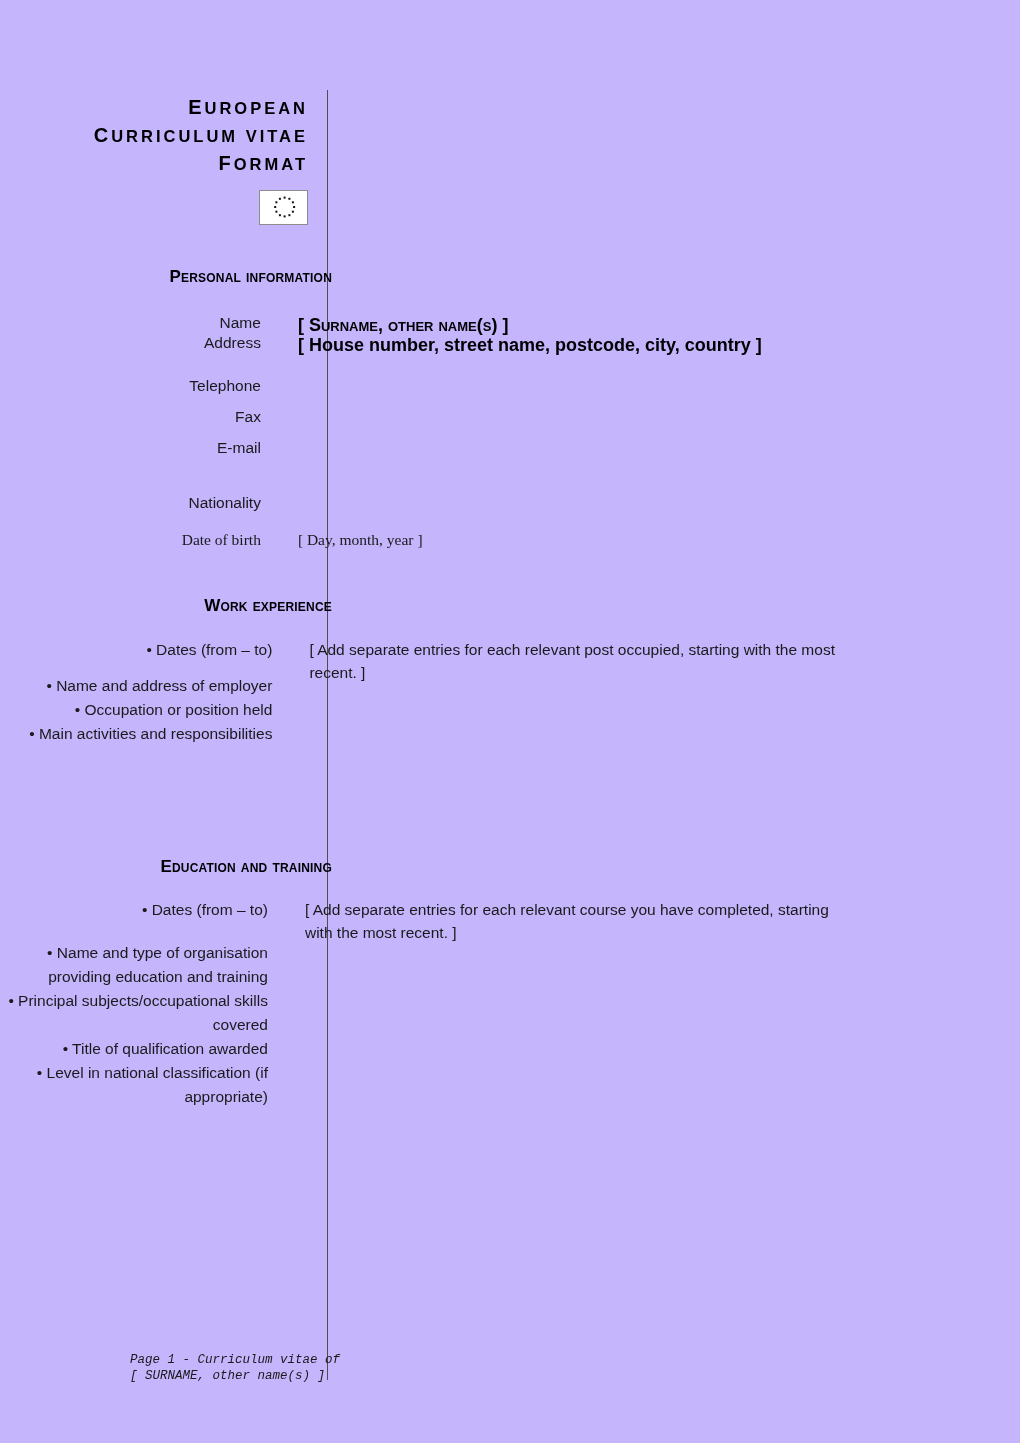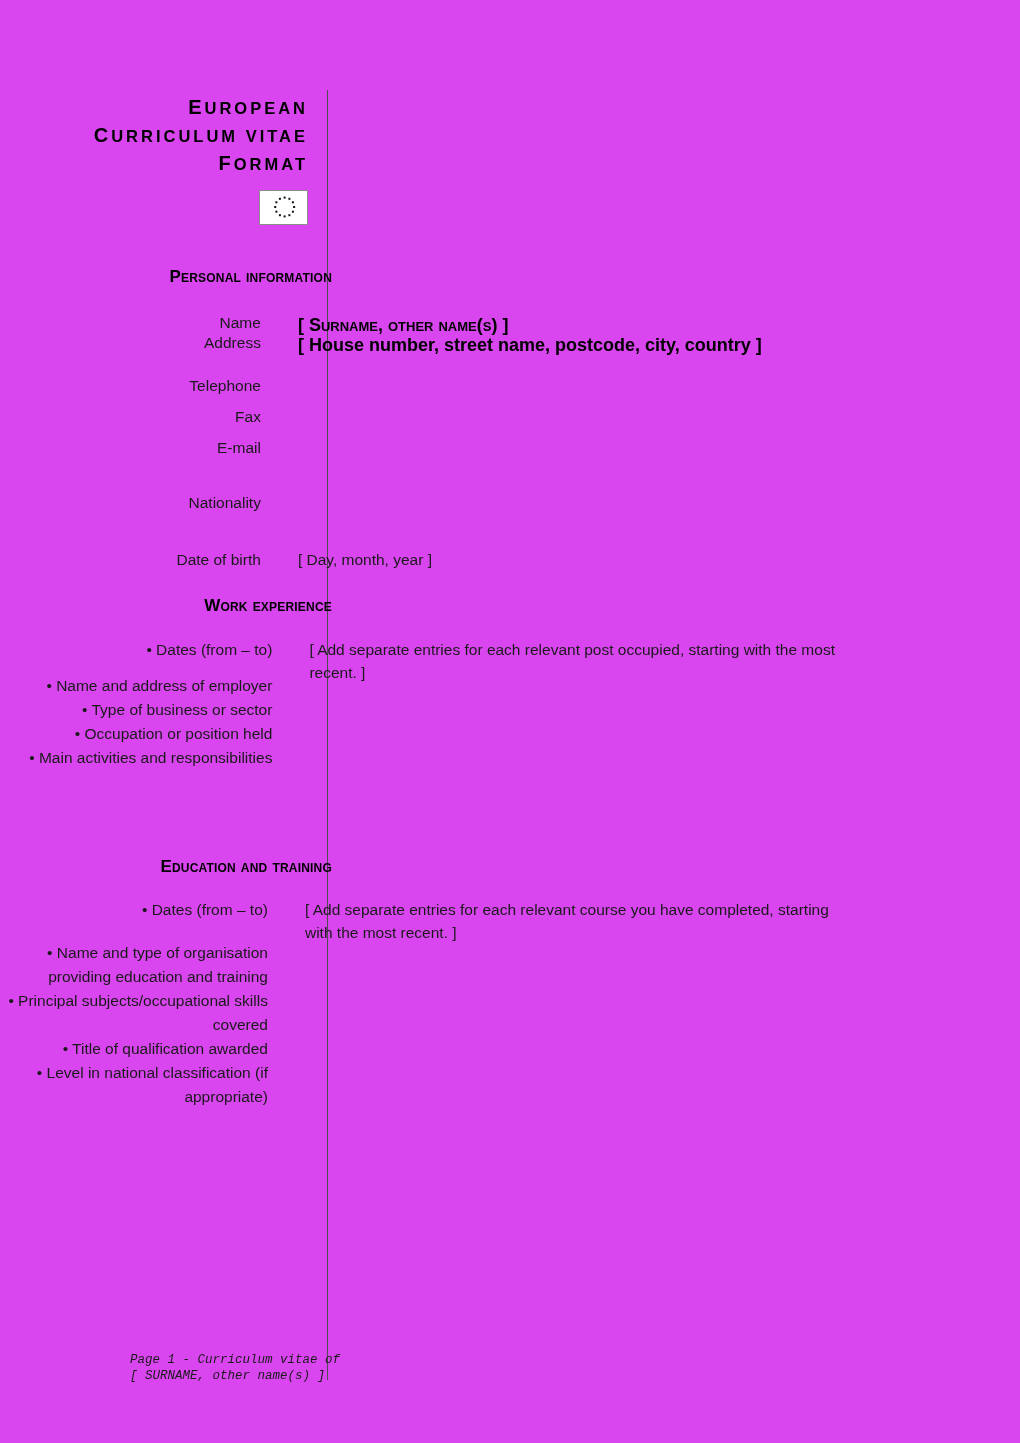--- a/index.html
+++ b/index.html
@@ -8,21 +8,21 @@
     background: #ffffff;
   }
   body {
     font-family: "Liberation Sans", sans-serif;
     color: #000000;
   }
   .page {
     position: relative;
     width: 1020px;
     height: 1443px;
-    background: #d946ef;
+    background: #c4b5fd;
     overflow: hidden;
   }
 
   
   .divider {
     position: absolute;
     left: 327px;
     top: 90px;
     width: 1px;
     height: 1290px;
@@ -192,33 +192,32 @@
   <div class="row" style="top:436px;">
     <div class="col-label">E-mail</div>
     <div class="col-value value-plain"></div>
   </div>
 
   <div class="row" style="top:491px;">
     <div class="col-label">Nationality</div>
     <div class="col-value value-plain"></div>
   </div>
 
-  <div class="row" style="top:548px;">
+  <div class="row" style="top:528px;font-family:Liberation Serif, serif;">
     <div class="col-label">Date of birth</div>
     <div class="col-value value-plain">[ Day, month, year ]</div>
   </div>
 
   <div class="section-head" style="top:595px;">Work experience</div>
 
   <div class="row" style="top:638px;">
     <div class="col-label">
       <span class="lbl">• Dates (from – to)</span>
       <span class="lbl" style="display:block;height:12px;"></span>
       <span class="lbl">• Name and address of employer</span>
-      <span class="lbl">• Type of business or sector</span>
       <span class="lbl">• Occupation or position held</span>
       <span class="lbl">• Main activities and responsibilities</span>
     </div>
     <div class="col-value value-plain" style="width:600px;"> [ Add separate entries for each relevant post occupied, starting with the most recent. ]</div>
   </div>
 
   <div class="section-head" style="top:856px;">Education and training</div>
 
   <div class="row" style="top:898px;">
     <div class="col-label">

